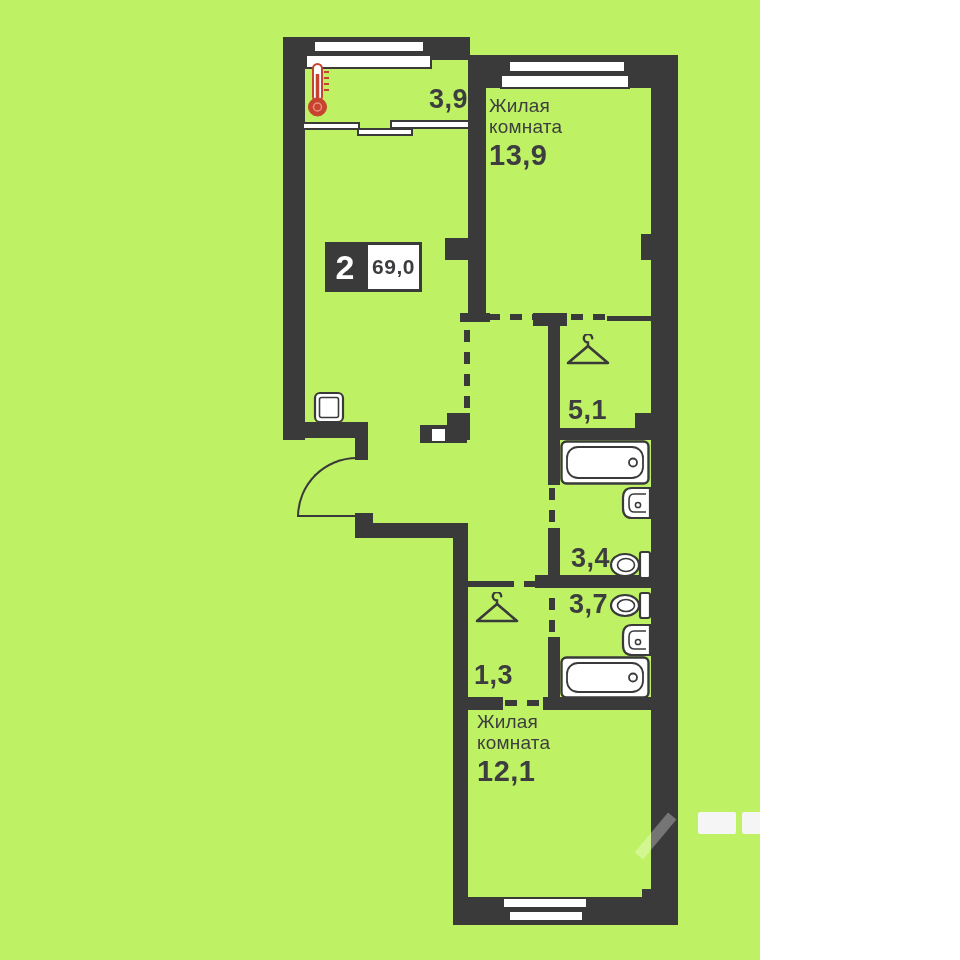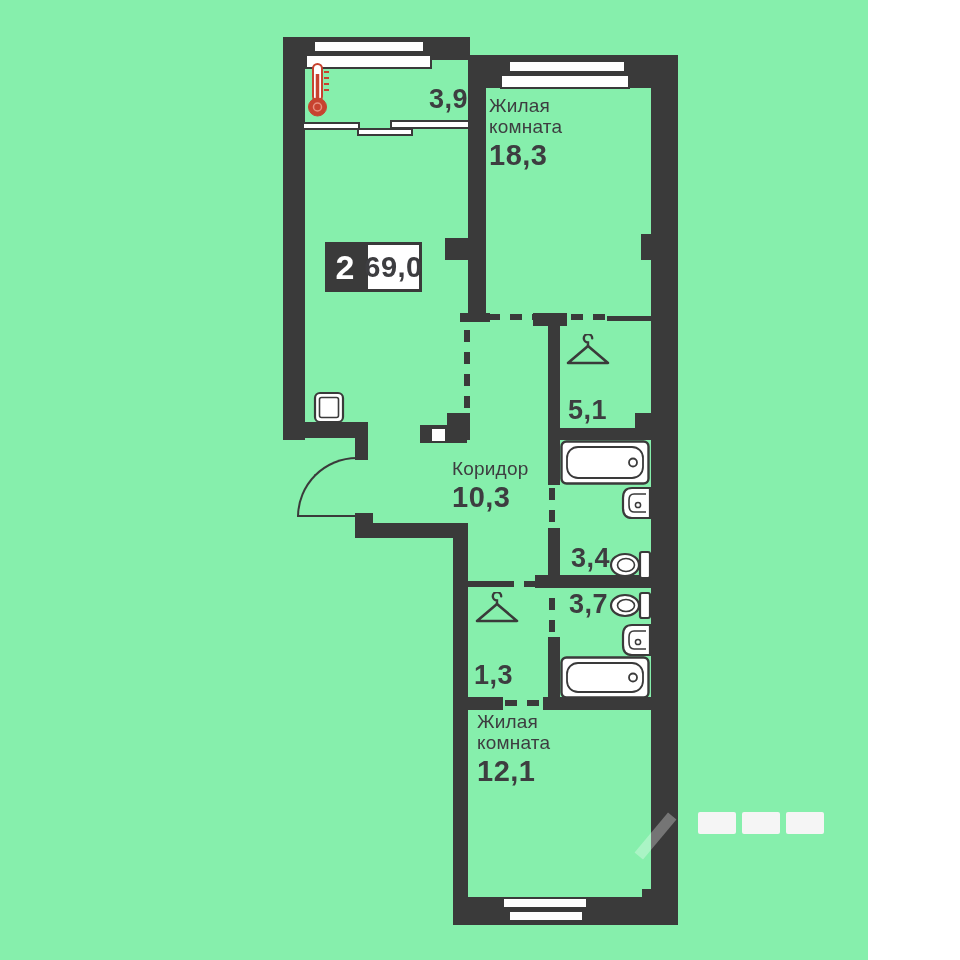--- a/index.html
+++ b/index.html
@@ -2,42 +2,42 @@
 <html style="--wall: #3a3a3a; --accent: #c7432f; --ink: #3d3d40;"><head>
 <meta charset="utf-8">
 <style>
   :root{
     --wall:#3a3a3a;
     --accent:#c7432f;
     --ink:#3d3d40;
   }
   html,body{margin:0;padding:0;background:#fff;}
   .plan{
-    position:relative;width:868px;height:960px;background:#86efac;overflow:hidden;
+    position:relative;width:760px;height:960px;background:#bef264;overflow:hidden;
     font-family:"Liberation Sans", sans-serif;color:var(--ink);
   }
   .w{position:absolute;background:var(--wall);}
   .win{position:absolute;background:#fff;border:2px solid var(--wall);box-sizing:border-box;}
   .thin{position:absolute;background:var(--wall);}
   .dh{position:absolute;background:repeating-linear-gradient(90deg,var(--wall) 0 12px,transparent 12px 22px);}
   .dv{position:absolute;background:repeating-linear-gradient(180deg,var(--wall) 0 12px,transparent 12px 22px);}
   .notch{position:absolute;background:#fff;}
   .label{position:absolute;}
   .rname{font-size:19px;line-height:21px;letter-spacing:.2px;color:var(--ink);}
   .rarea{font-size:29px;font-weight:bold;letter-spacing:.5px;color:var(--ink);margin-top:2px;}
   .lone .rarea{margin-top:0;font-size:27px;}
   .right{text-align:right;}
   .fx{position:absolute;color:var(--wall);}
   .fx svg{display:block;}
   .accent{color:var(--accent);}
   .badge{position:absolute;left:325px;top:242px;display:flex;}
   .badge-rooms{width:40px;height:50px;background:var(--wall);color:#fff;font-size:34px;font-weight:bold;
     display:flex;align-items:center;justify-content:center;}
   .badge-area{width:57px;height:50px;border:3px solid var(--wall);box-sizing:border-box;background:#fff;
-    color:var(--ink);font-size:29px;font-weight:bold;display:flex;align-items:center;justify-content:center;letter-spacing:.5px;}
+    color:var(--ink);font-size:21px;font-weight:bold;display:flex;align-items:center;justify-content:center;letter-spacing:.5px;}
   .arc{position:absolute;left:297px;top:457px;width:60px;height:60px;box-sizing:border-box;
     border-top:2px solid var(--wall);border-left:2px solid var(--wall);border-top-left-radius:100% 100%;}
   .leaf{position:absolute;left:297px;top:515px;width:60px;height:2px;background:var(--wall);}
   .wm-slash{position:absolute;left:650px;top:810px;width:11px;height:52px;background:rgba(255,255,255,.3);
     transform:rotate(40deg);}
   .wm-text{position:absolute;left:698px;top:812px;display:flex;gap:6px;}
   .wm-text i{display:block;width:38px;height:22px;background:#f5f5f5;border-radius:2px;}
 </style>
 </head>
 <body>
@@ -182,27 +182,23 @@
   <div class="label lone right" style="left:398px;top:84px;width:70px;">
     <div class="rarea">3,9</div>
   </div>
 
 
   <div class="label" style="left:489px;top:95px;">
     <div class="rname">
       <span>Жилая</span><br>
       <span>комната</span>
     </div>
-    <div class="rarea">18,3</div>
-  </div>
-
-  <div class="label" style="left:452px;top:458px;">
-    <div class="rname">Коридор</div>
-    <div class="rarea">10,3</div>
-  </div>
+    <div class="rarea">13,9</div>
+  </div>
+
 
   <div class="label lone" style="left:568px;top:395px;">
     <div class="rarea">5,1</div>
   </div>
 
   <div class="label lone" style="left:571px;top:543px;">
     <div class="rarea">3,4</div>
   </div>
 
   <div class="label lone" style="left:569px;top:589px;">

